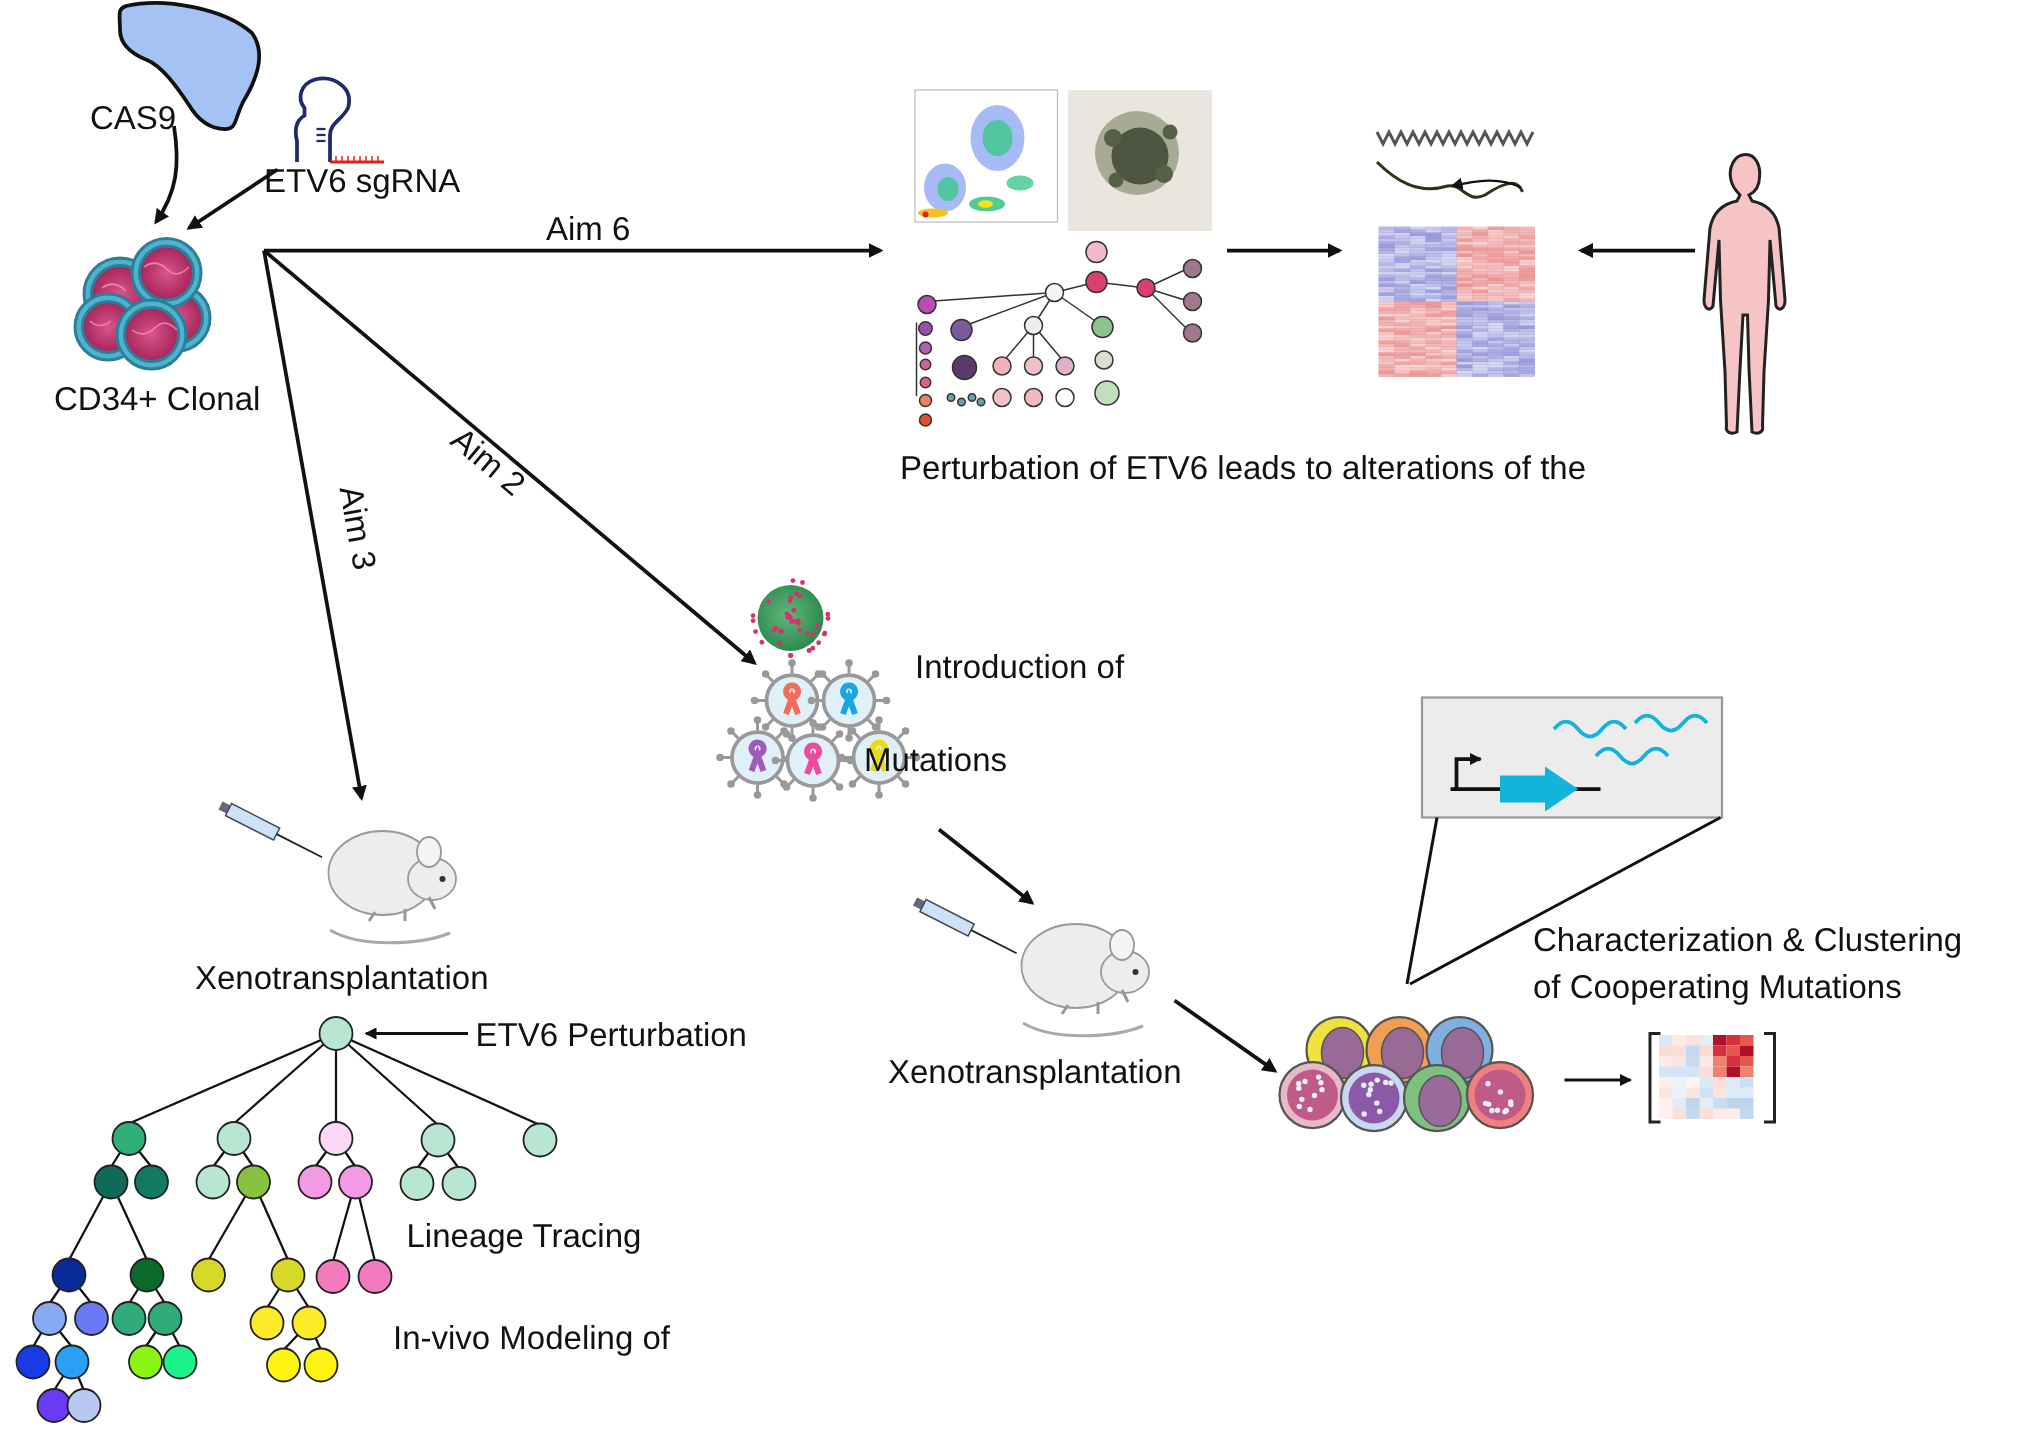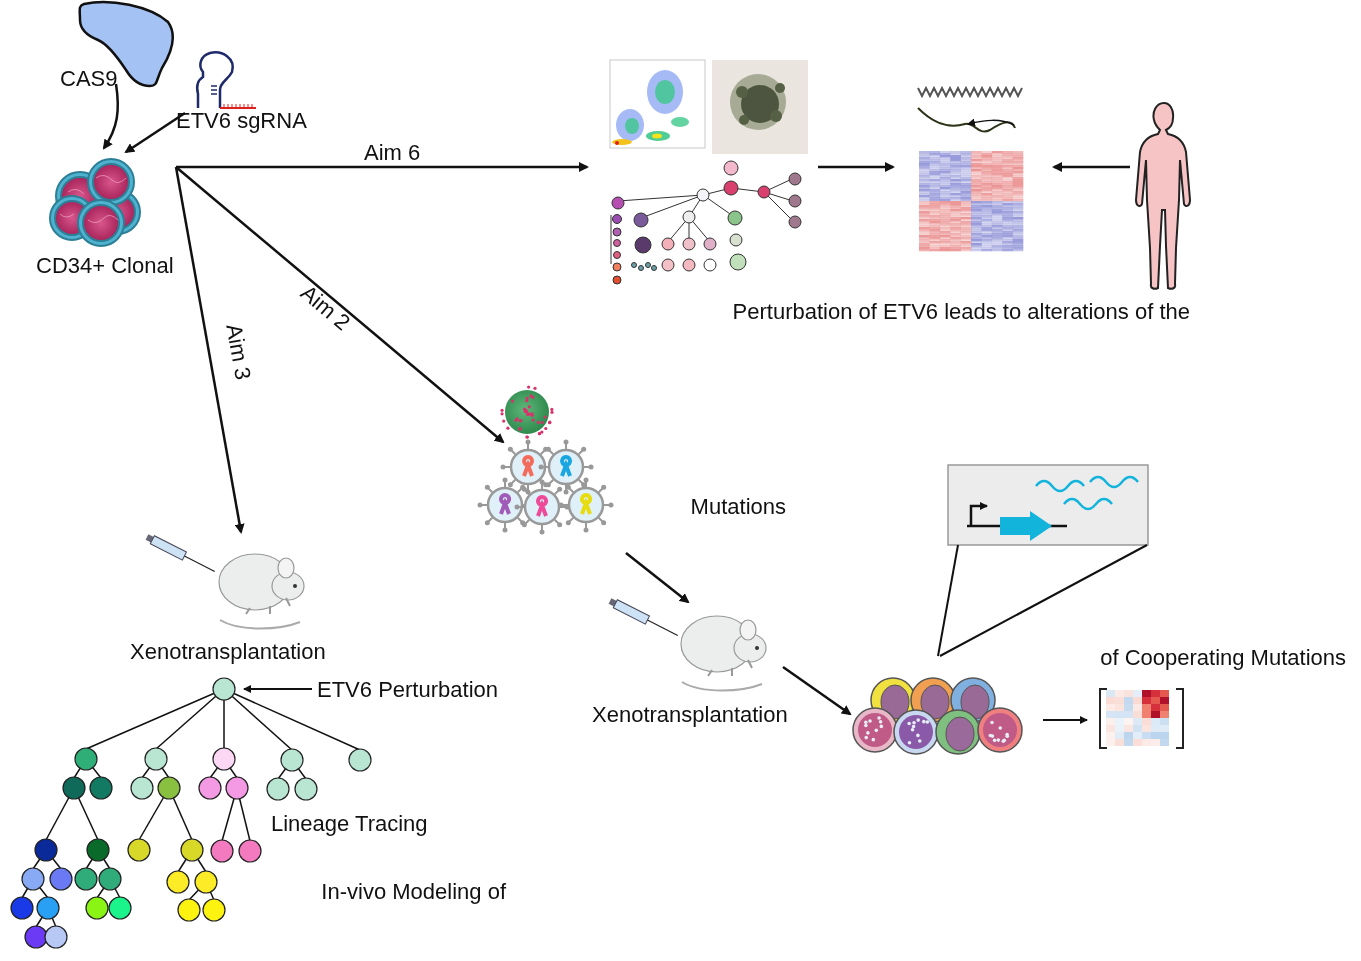--- a/index.html
+++ b/index.html
@@ -1,19 +1,19 @@
 <!DOCTYPE html>
 <html><head>
 <meta charset="utf-8">
 <style>
   html, body { margin:0; padding:0; background:#ffffff; }
   body { width:1361px; height:961px; position:relative; overflow:hidden; font-family:"Liberation Sans", "DejaVu Sans", sans-serif; color:#111; }
   #stage { position:absolute; left:0; top:0; width:1361px; height:961px; }
   .lbl { position:absolute; font-size:22px; line-height:26px; color:#111; white-space:nowrap; }
-  .ctr { text-align:right; }
+  .ctr { text-align:left; }
 </style>
 </head>
 <body>
 
 <div id="stage">
 
 <svg id="art" width="1361" height="961" viewBox="0 0 1361 961" style="position:absolute;left:0;top:0">
   <defs>
     <marker id="ah" markerWidth="10" markerHeight="10" refX="8" refY="5" orient="auto" markerUnits="userSpaceOnUse">
       <path d="M0,0 L10,5 L0,10 Z" fill="#111"></path>
@@ -1033,23 +1033,25 @@
 <div class="lbl" style="left:60px;top:66px">CAS9</div>
 <div class="lbl" style="left:176px;top:108px">ETV6 sgRNA</div>
 <div class="lbl" style="left:36px;top:253px">CD34+ Clonal</div>
 
 <div class="lbl" style="left:364px;top:140px">Aim 6</div>
 <div class="lbl" style="left:312px;top:280px;transform:rotate(40deg);transform-origin:left top">Aim 2</div>
 <div class="lbl" style="left:246px;top:322px;transform:rotate(80deg);transform-origin:left top">Aim 3</div>
 
 <div class="lbl ctr" style="left:600px;top:299px;width:590px">Perturbation of ETV6 leads to alterations of the</div>
 
+<div class="lbl ctr" style="left:610px;top:432px;width:210px">Introduction of</div>
 <div class="lbl ctr" style="left:576px;top:494px;width:210px">Mutations</div>
 
 <div class="lbl" style="left:592px;top:702px">Xenotransplantation</div>
+<div class="lbl ctr" style="left:1022px;top:614px;width:324px">Characterization &amp; Clustering</div>
 <div class="lbl ctr" style="left:1022px;top:645px;width:324px">of Cooperating Mutations</div>
 
 <div class="lbl" style="left:130px;top:639px">Xenotransplantation</div>
 <div class="lbl" style="left:317px;top:677px">ETV6 Perturbation</div>
 <div class="lbl" style="left:271px;top:811px">Lineage Tracing</div>
 <div class="lbl ctr" style="left:262px;top:879px;width:244px">In-vivo Modeling of</div>
 
 </div>
 
 </body></html>

